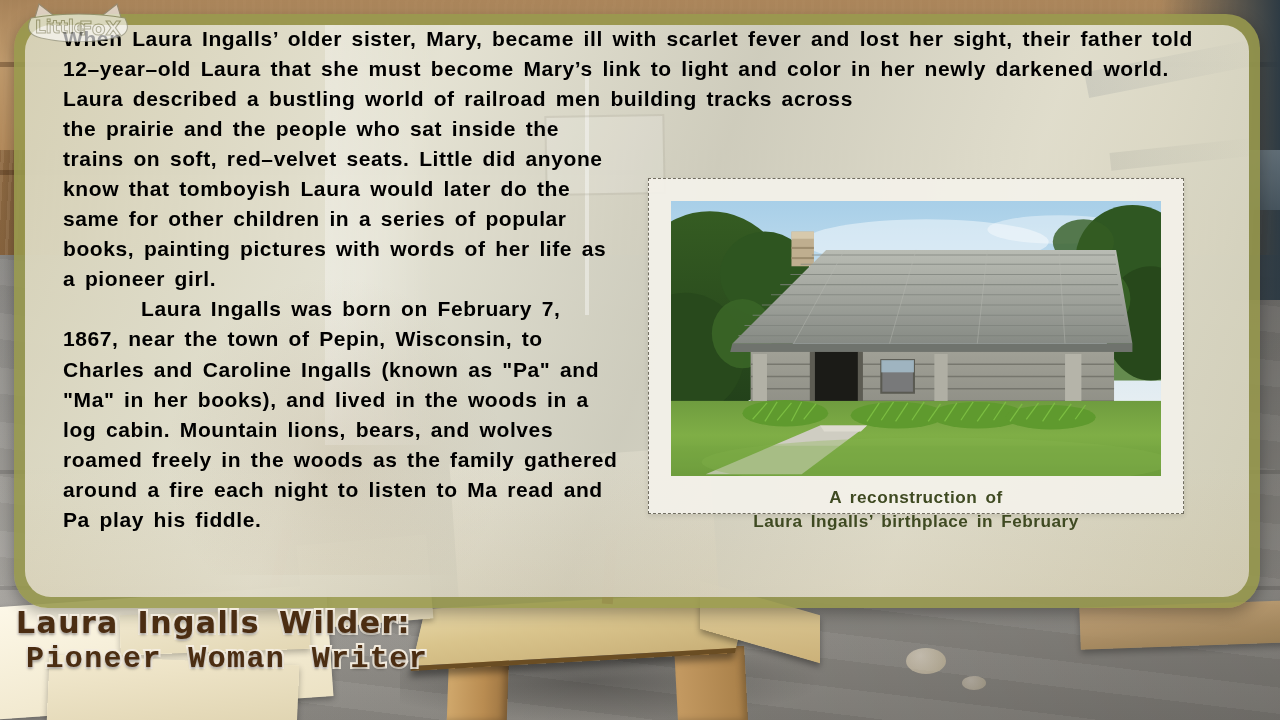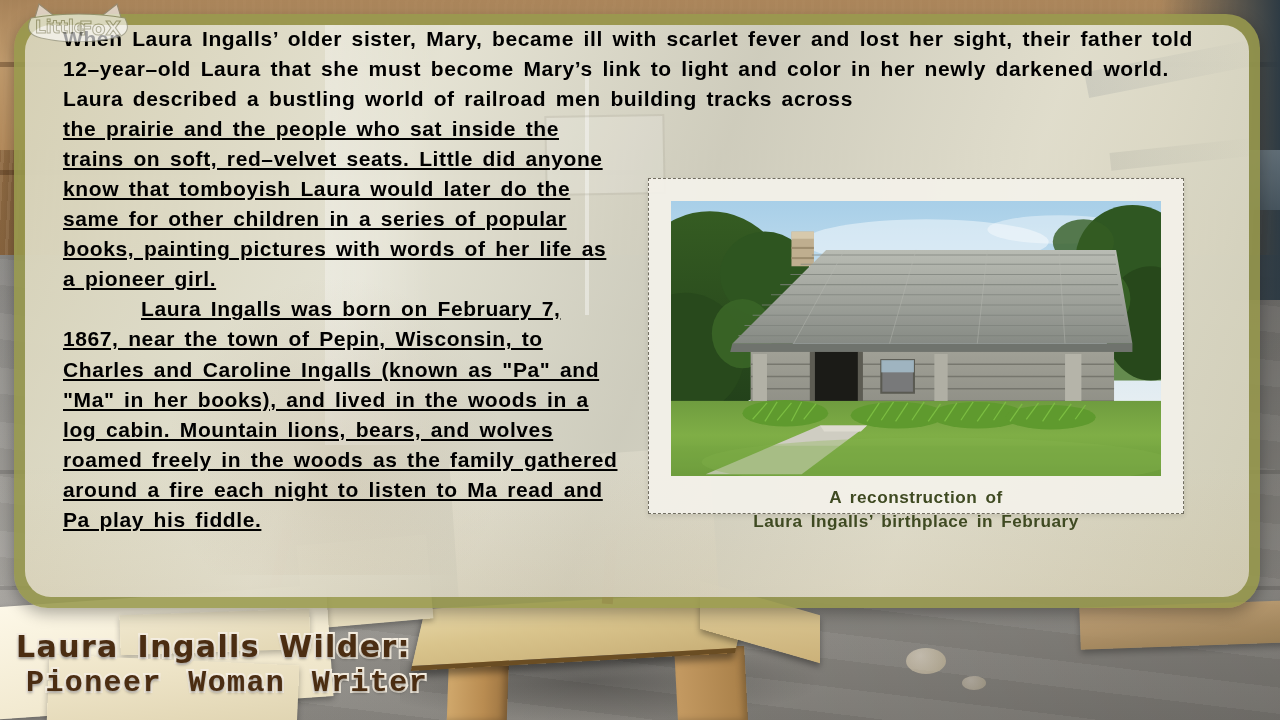--- a/index.html
+++ b/index.html
@@ -161,21 +161,21 @@
   
   #body-text{
     position:absolute; left:63px; top:24px; width:1150px;
     z-index:20;
     font-size:21px; font-weight:bold; line-height:30.05px;
     color:#000000; letter-spacing:.6px; word-spacing:3.2px;
     text-align:left;
   }
   #body-text p{ margin:0; }
   #body-text p.indent{ text-indent:78px; }
-  .para-narrow{ width:560px;text-decoration:underline; }
+  .para-narrow{ width:560px; }
 
   
   #figure{
     position:absolute; left:648px; top:178px; width:536px; height:336px;
     z-index:25;
     background:rgba(243,241,233,.93);
     border:1px dashed rgba(70,66,52,.75);
     padding:22px 22px 4px 22px;
     box-shadow:0 2px 5px rgba(0,0,0,.10);
   }
@@ -185,21 +185,21 @@
   }
   #photo svg{ position:absolute; left:0; top:0; width:100%; height:100%; }
   #caption{
     margin-top:9px; text-align:center;
     font-size:17.2px; font-weight:bold; line-height:24px;
     color:#3f4a22; letter-spacing:.5px; word-spacing:3px;
   }
 
   
   #title{
-    position:absolute; left:16px; top:628px; z-index:50;
+    position:absolute; left:16px; top:604px; z-index:50;
     font-size:30px; font-weight:bold; line-height:37px;
     color:#4b2d12; letter-spacing:1.4px; word-spacing:7px;
     -webkit-text-stroke:4.2px #f4ede0;
     paint-order:stroke fill;
     text-shadow:0 2px 3px rgba(0,0,0,.35);
     font-family:"DejaVu Sans", sans-serif;
   }
   #title span{ display:block; }
   #title span.l2{ padding-left:10px;font-family:Liberation Mono, monospace; }
 </style>

